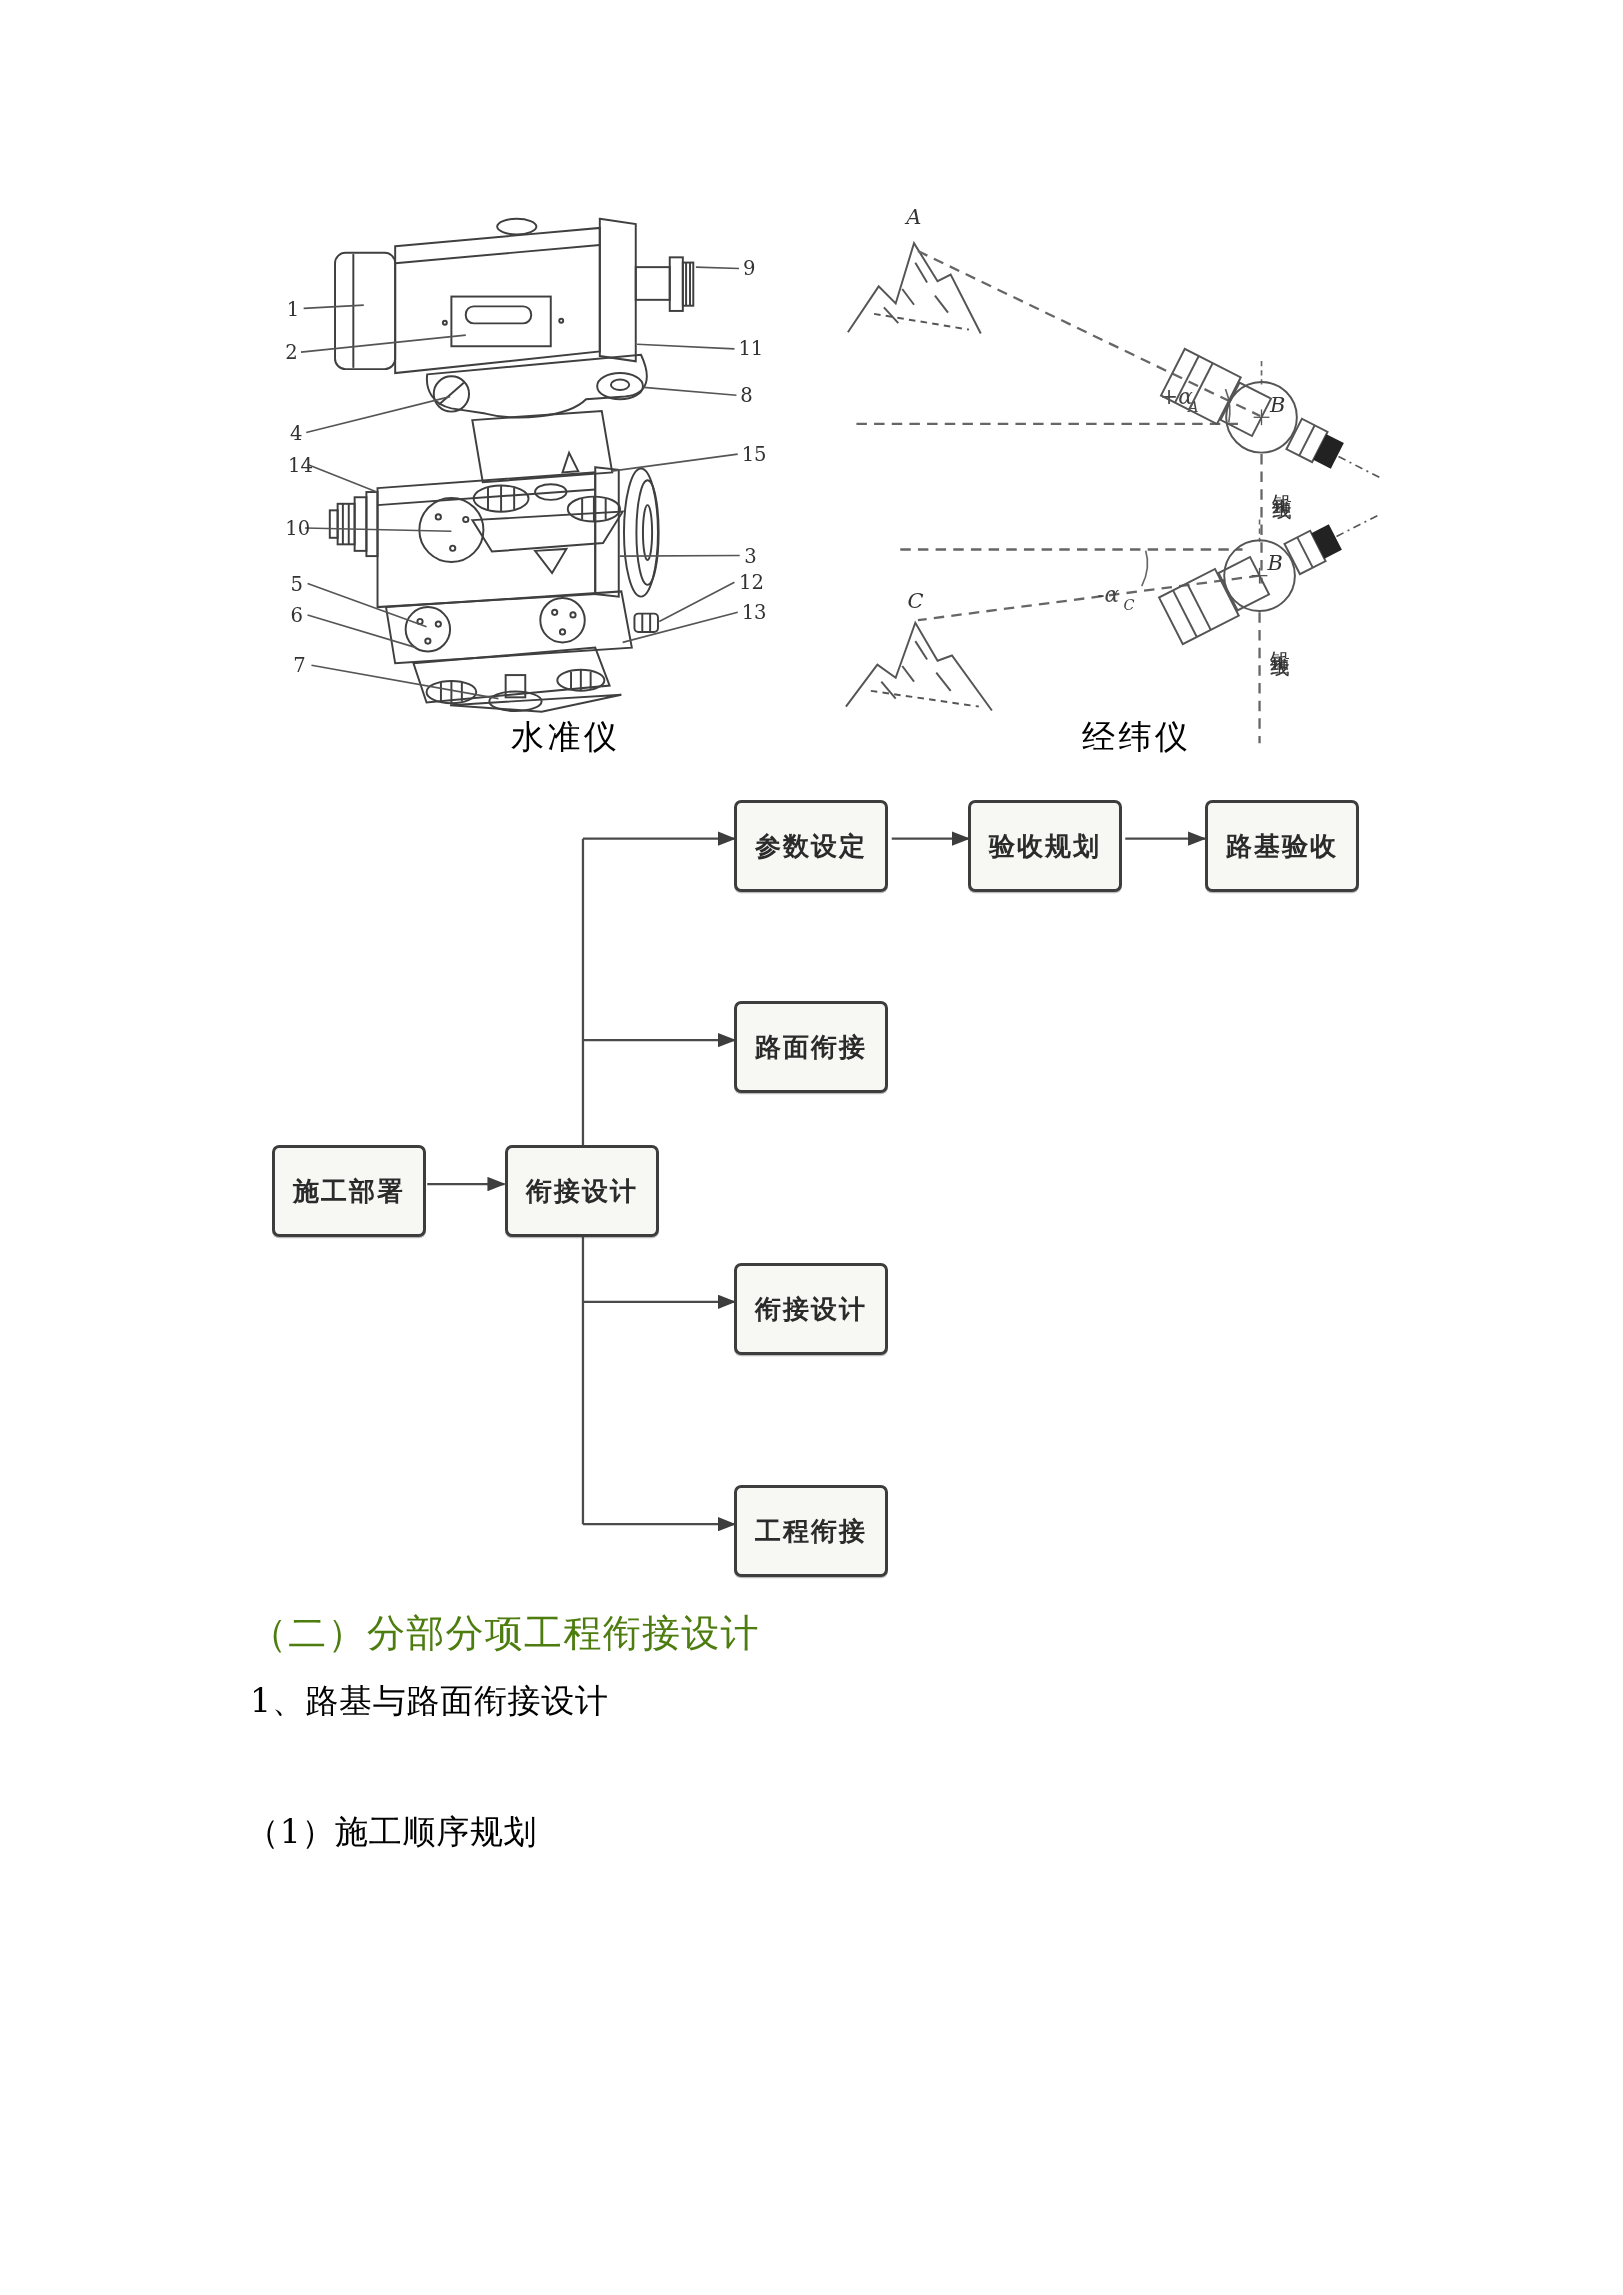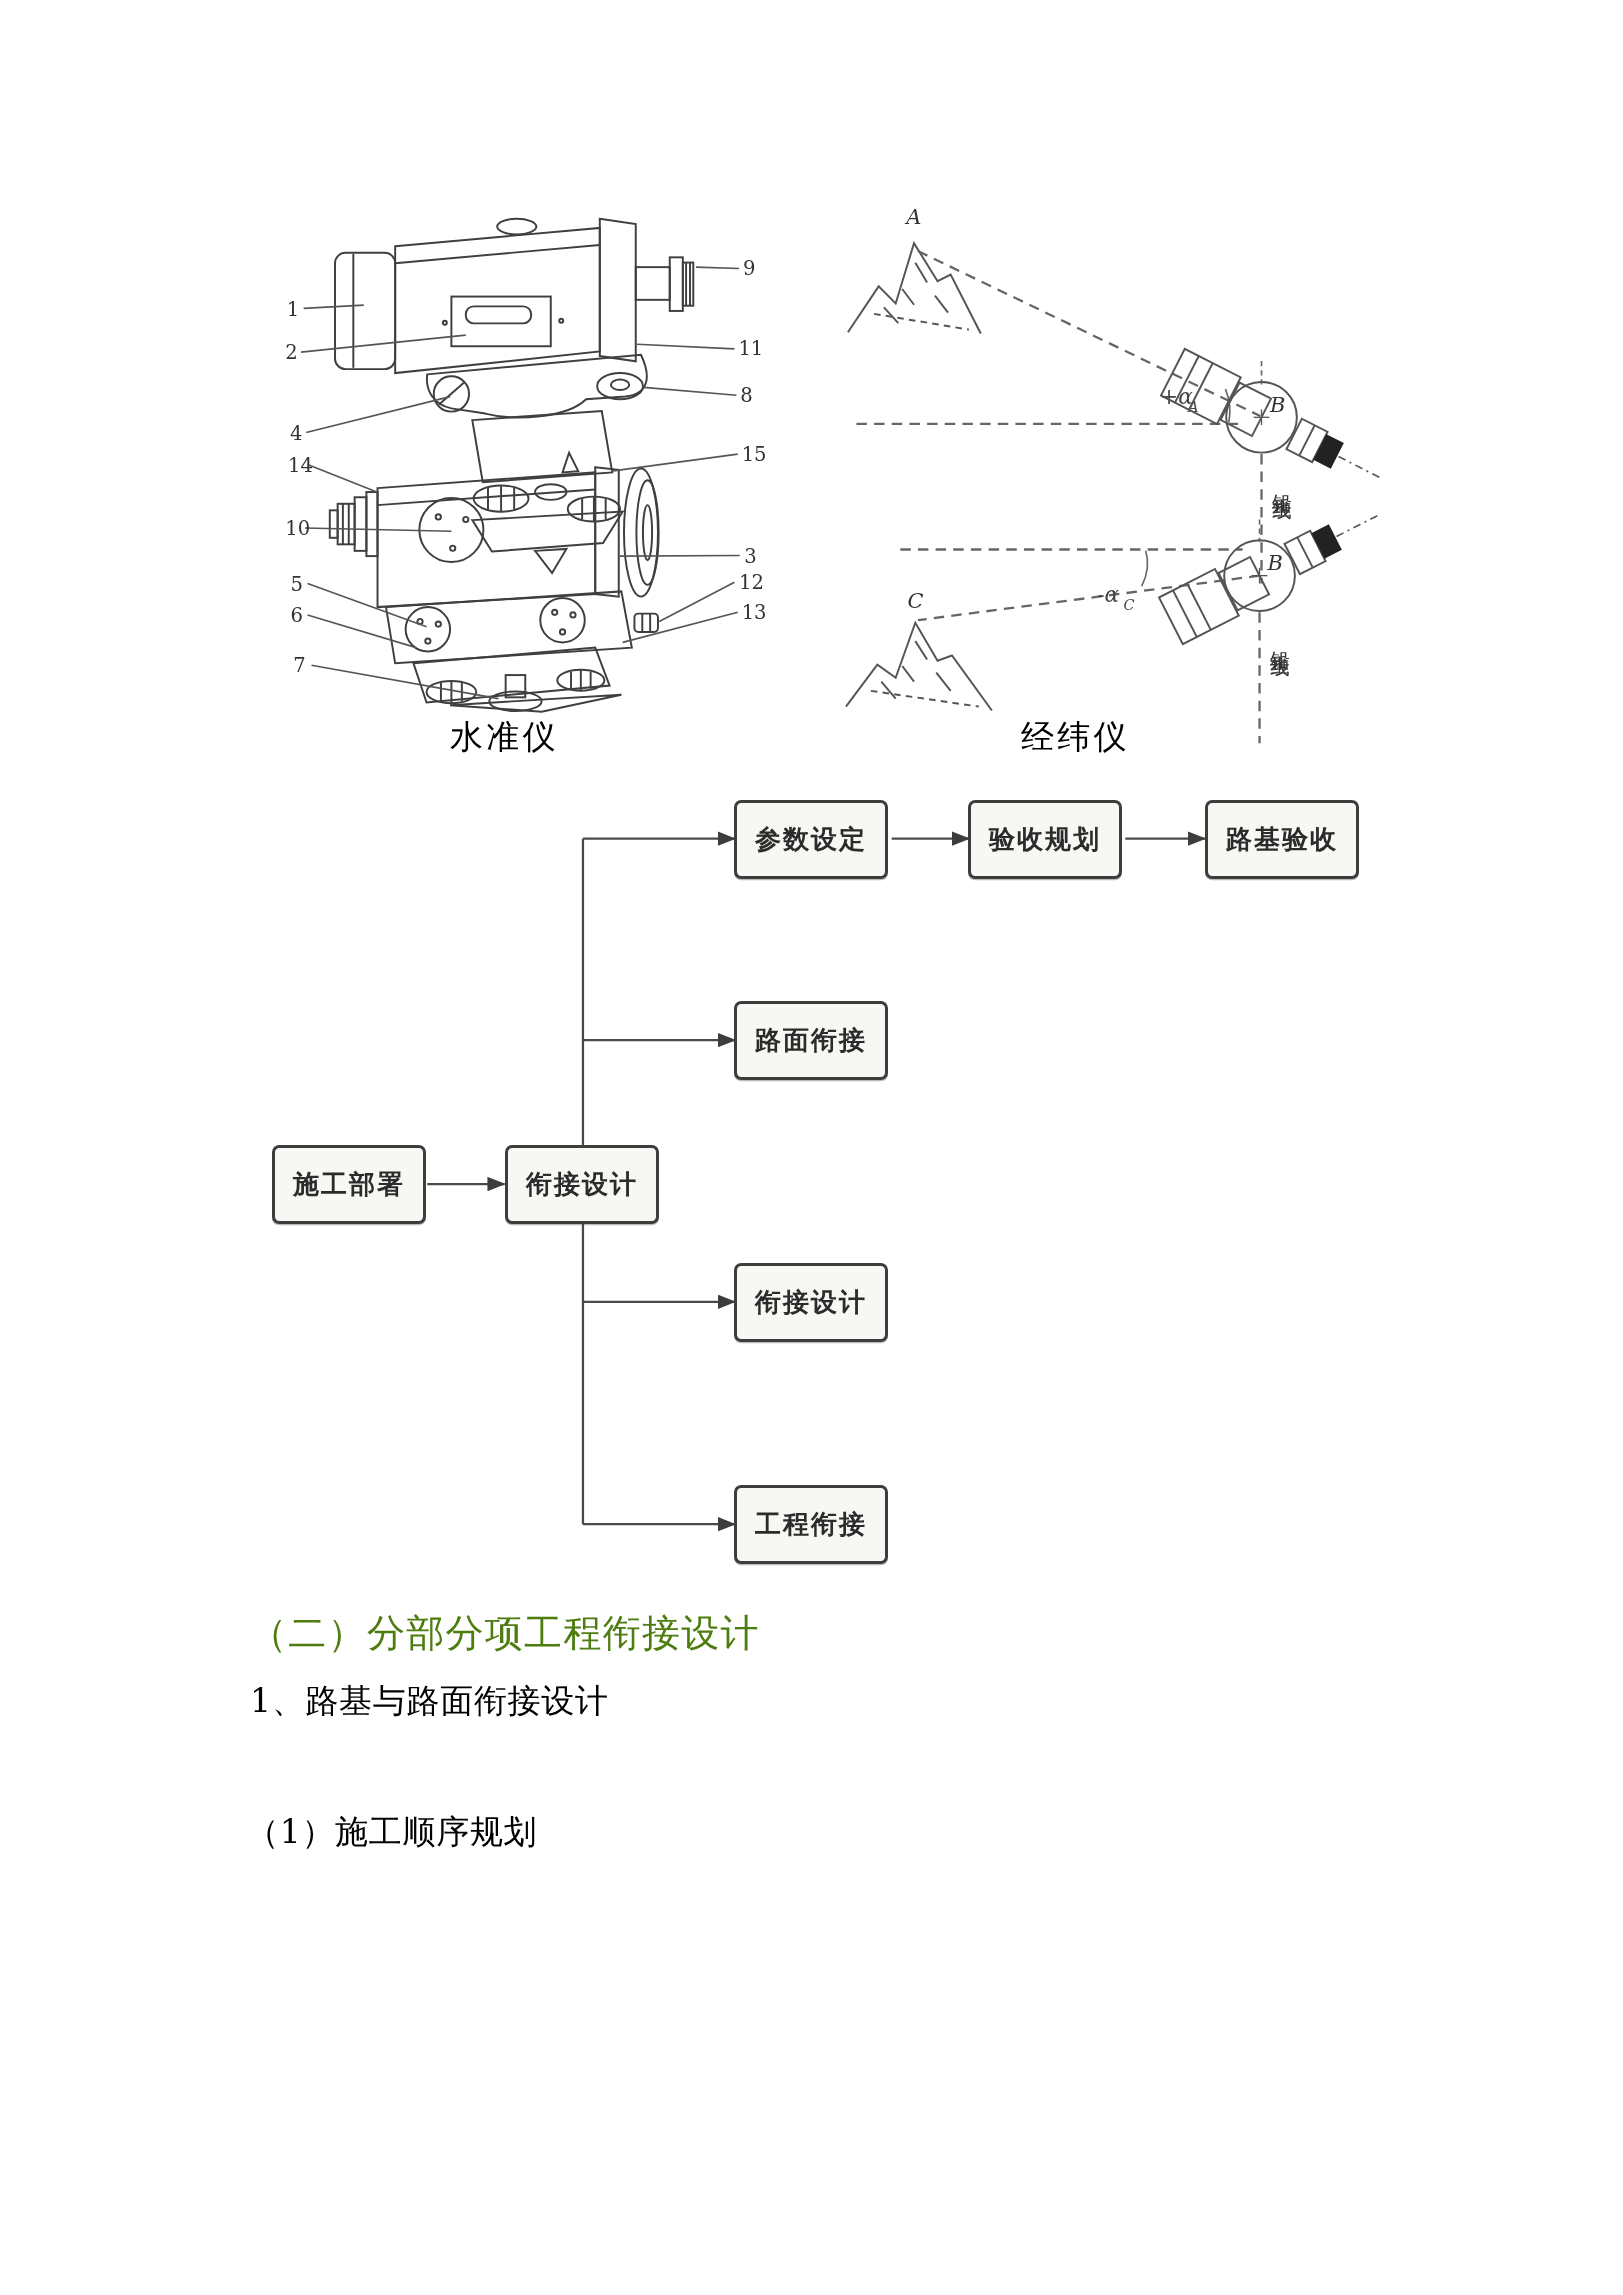--- a/index.html
+++ b/index.html
@@ -5,23 +5,23 @@
   :root{
     --page_bg:#ffffff; --ink:#1a1a1a; --draw:#3f3f3f; --leader:#555555;
     --dash:#666666; --box_border:#3d3d3d; --box_fill:#f7f7f4; --flow_line:#4a4a4a;
   }
   *{margin:0;padding:0;box-sizing:border-box;}
   html,body{background:#fff;}
   body{width:1623px;height:2295px;position:relative;
        font-family:"DejaVu Serif","Liberation Serif",serif;color:var(--ink);}
   #page{position:absolute;left:0;top:0;width:1623px;height:2295px;background:var(--page_bg);overflow:hidden;}
   .figsvg{position:absolute;}
-  .caption{position:absolute;font-size:33px;letter-spacing:3.3px;color:#000;width:170px;text-align:left;}
+  .caption{position:absolute;font-size:33px;letter-spacing:3.3px;color:#000;width:170px;text-align:right;}
   
-  .fc-box{position:absolute;width:154px;height:79px;background:var(--box_fill);
+  .fc-box{position:absolute;width:154px;height:92px;background:var(--box_fill);
           border:3.3px solid var(--box_border);border-radius:7.2px;
           display:flex;align-items:center;justify-content:center;
           font-family:"DejaVu Serif","Liberation Serif",serif;font-weight:700;
           font-size:26px;letter-spacing:2px;color:#2b2b2b;
           box-shadow:0 1.3px 0 rgba(60,60,60,.35);}
   
   .h1{position:absolute;left:249px;top:1608px;font-size:38px;letter-spacing:1.3px;color:#4d7c0f;font-weight:500;}
   .h2{position:absolute;left:250px;top:1679px;font-size:33px;letter-spacing:0.7px;color:#000;}
   .h3{position:absolute;left:246px;top:1810px;font-size:33px;letter-spacing:0.7px;color:#000;}
   .para{position:absolute;left:246px;top:1796px;width:1167px;font-size:34px;color:#000;}

